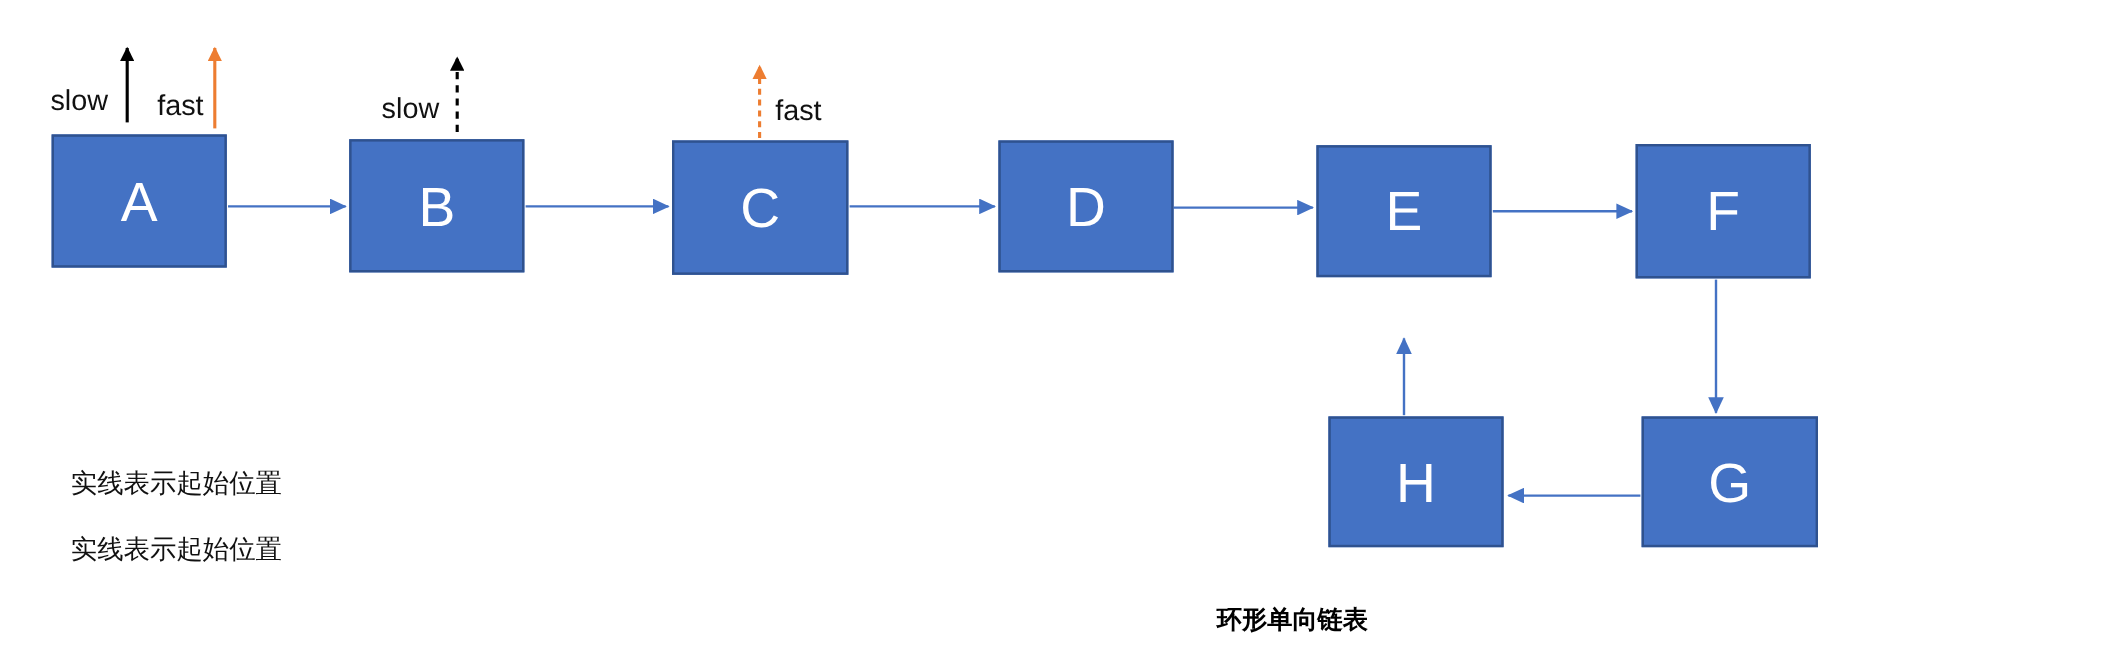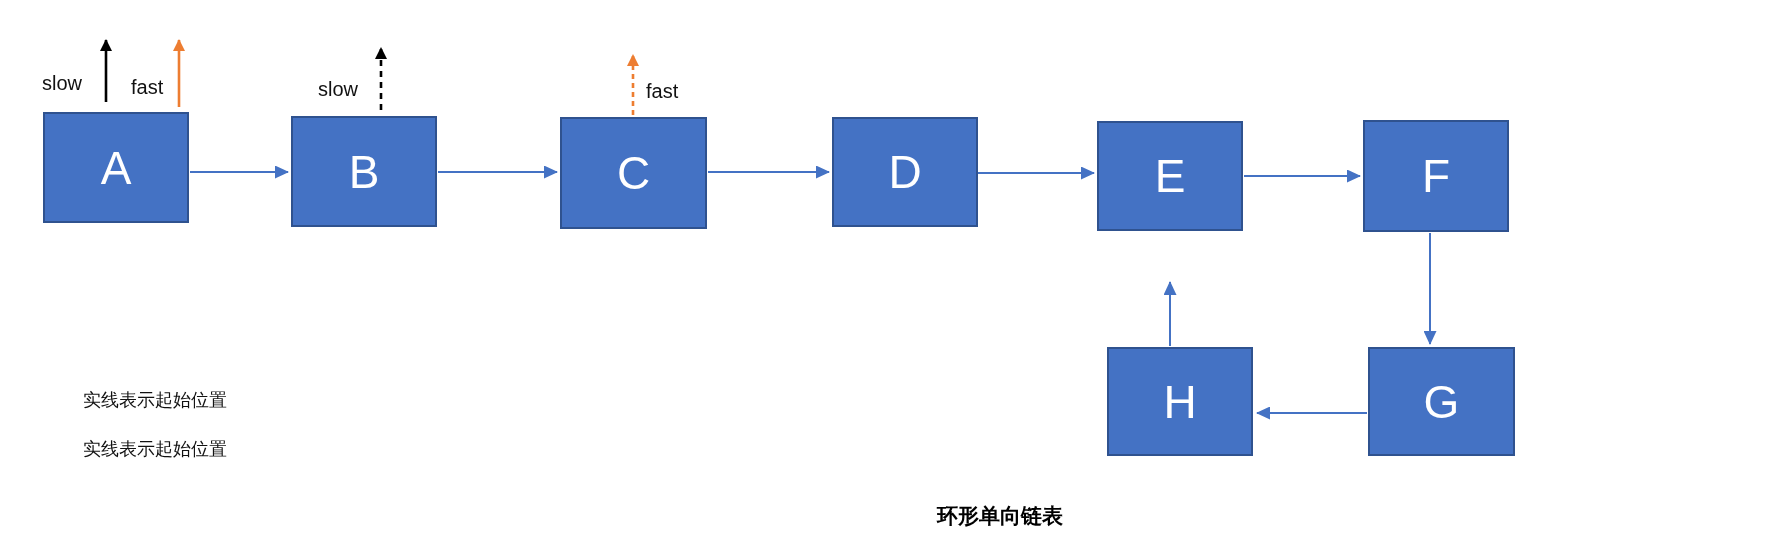--- a/index.html
+++ b/index.html
@@ -54,44 +54,43 @@
   .node-C { left:  560px; top: 117px; width: 147px; height: 112px; }
   .node-D { left:  832px; top: 117px; width: 146px; height: 110px; }
   .node-E { left: 1097px; top: 121px; width: 146px; height: 110px; }
   .node-F { left: 1363px; top: 120px; width: 146px; height: 112px; }
   .node-G { left: 1368px; top: 347px; width: 147px; height: 109px; }
   .node-H { left: 1107px; top: 347px; width: 146px; height: 109px; }
 
   .ptr-label {
     position: absolute;
     color: var(--text-color);
-    font-size: 20px;
+    font-size: 24px;
     line-height: 1.1;
     white-space: nowrap;
   }
   .lbl-slow-a { left:  42px; top: 72px; }
   .lbl-fast-a { left: 131px; top: 76px; }
   .lbl-slow-b { left: 318px; top: 78px; }
   .lbl-fast-c { left: 646px; top: 80px; }
 
   .legend {
     position: absolute;
     left: 59px; top: 388px;
     color: var(--text-color);
-    font-size: 18px;
-    margin-left: 24px;
+    font-size: 22px;
   }
   .legend-line { white-space: nowrap; }
   .legend-line + .legend-line { margin-top: 25px; }
 
   .caption {
     position: absolute;
     left: 937px; top: 502px;
     width: 280px;
-    text-align: left;
+    text-align: center;
     color: #000000;
     font-size: 21px;
     font-weight: 700;
     white-space: nowrap;
   }
 </style>
 </head>
 <body>
 
 <div class="canvas">

